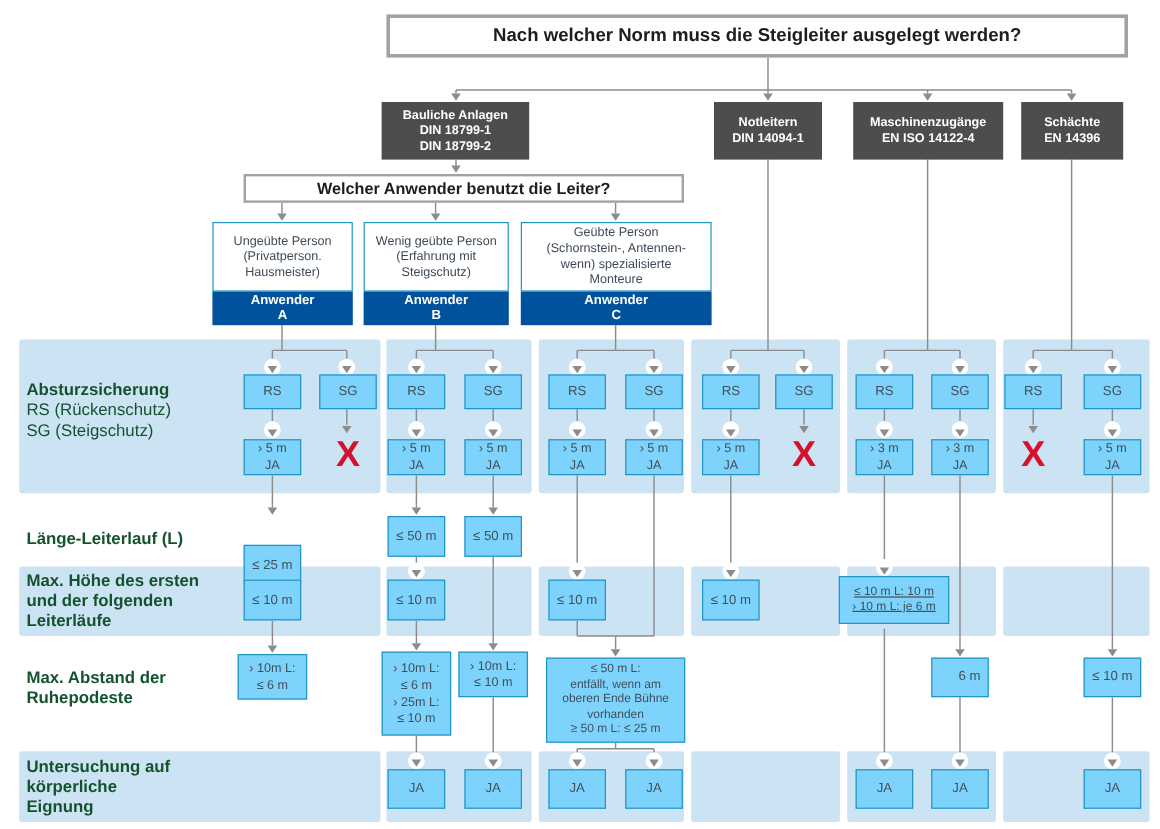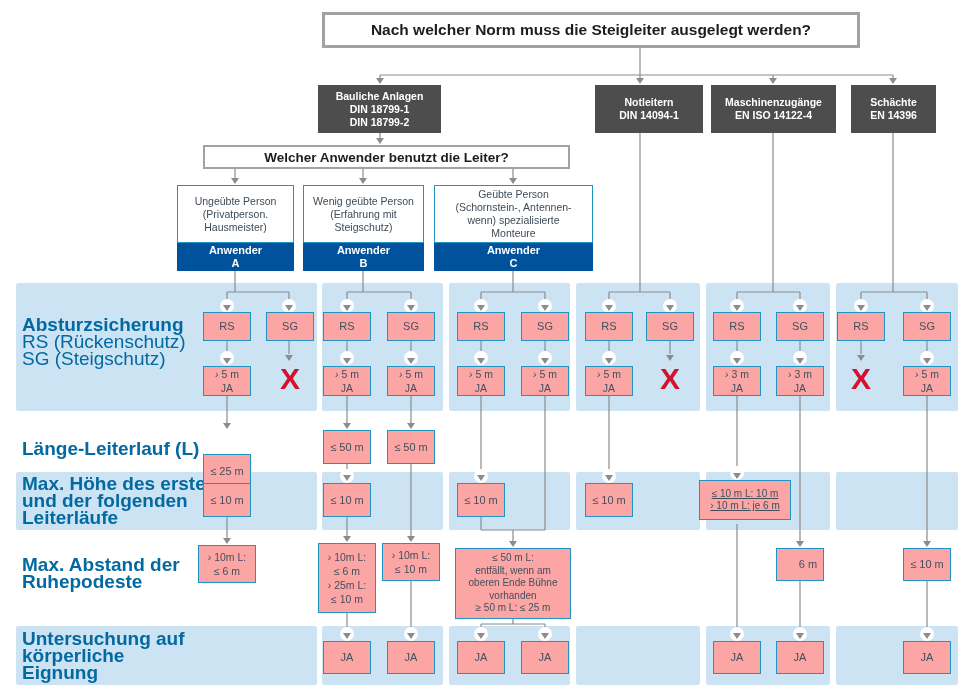--- a/index.html
+++ b/index.html
@@ -1,39 +1,39 @@
 <!DOCTYPE html>
 <html><head>
 <meta charset="utf-8">
 <style>
   html,body{margin:0;padding:0;background:#ffffff;}
   .stage{position:relative;width:967px;height:691px;background:#ffffff;
          font-family:"Liberation Sans", sans-serif;overflow:hidden;}
   .panel{position:absolute;background:#cce3f4;border-radius:2px;z-index:1;}
   svg.wires{position:absolute;left:0;top:0;z-index:2;}
-  .node{position:absolute;box-sizing:border-box;background:#fca5a5;border:1.5px solid #2095c3;
+  .node{position:absolute;box-sizing:border-box;background:#7dd3fc;border:1.5px solid #2095c3;
         color:#41505c;font-size:11px;line-height:13px;display:flex;flex-direction:column;
         align-items:center;justify-content:center;text-align:center;z-index:3;}
   .node span{display:block;}
   .titlebox{position:absolute;box-sizing:border-box;background:#ffffff;border:3px solid #a2a2a2;
         color:#1d1d1b;font-weight:bold;font-size:15.5px;display:flex;align-items:center;
         justify-content:center;text-align:center;z-index:3;}
   .qbox{position:absolute;box-sizing:border-box;background:#ffffff;border:2px solid #a2a2a2;
         color:#1d1d1b;font-weight:bold;font-size:13.5px;display:flex;align-items:center;
         justify-content:center;text-align:center;z-index:3;}
   .dark{position:absolute;box-sizing:border-box;background:#4d4d4d;color:#ffffff;font-weight:bold;
         font-size:10.5px;line-height:13px;display:flex;flex-direction:column;align-items:center;
         justify-content:center;text-align:center;z-index:3;}
   .desc{position:absolute;box-sizing:border-box;background:#ffffff;border:1.5px solid #2095c3;
         color:#3e4b57;font-size:10.5px;line-height:13px;display:flex;flex-direction:column;
         align-items:center;justify-content:center;text-align:center;z-index:3;}
   .hdr{position:absolute;box-sizing:border-box;background:#00529c;color:#ffffff;font-weight:bold;
         font-size:11px;line-height:13px;display:flex;flex-direction:column;align-items:center;
         justify-content:center;text-align:center;z-index:3;}
-  .rowlabel{position:absolute;color:#0369a1;font-size:19px;line-height:17px;z-index:3;}
+  .rowlabel{position:absolute;color:#14532d;font-size:14px;line-height:17px;z-index:3;}
   .rowlabel .b{font-weight:bold;}
   .xmark{position:absolute;width:48px;color:#d6112e;font-weight:bold;font-size:30px;line-height:34px;
         text-align:center;z-index:3;}
   .small{font-size:10.5px;line-height:14px;}
   .tiny{font-size:10px;line-height:12.5px;}
 </style>
 </head>
 <body>
 
 <div class="stage">
@@ -125,30 +125,30 @@
       M223 358h8l-4 6z M343 358h8l-4 6z M407 358h8l-4 6z M477 358h8l-4 6z M541 358h8l-4 6z M605 358h8l-4 6z
       M733 358h8l-4 6z M796 358h8l-4 6z M923 358h8l-4 6z
       M285 355h8l-4 6z M666 355h8l-4 6z M857 355h8l-4 6z
       M223 423h8l-4 6z M343 423h8l-4 6z M407 423h8l-4 6z
       M223 475h8l-4 6z M343 475h8l-4 6z M477 475h8l-4 6z M605 475h8l-4 6z M733 473h8l-4 6z
       M223 538h8l-4 6z M343 536h8l-4 6z M407 536h8l-4 6z
       M509 541h8l-4 6z M796 541h8l-4 6z M923 541h8l-4 6z
       M343 633h8l-4 6z M407 633h8l-4 6z M477 633h8l-4 6z M541 633h8l-4 6z M733 633h8l-4 6z M796 633h8l-4 6z M923 633h8l-4 6z"></path>
   </svg>
 
-  <div class="titlebox" style="left:322px;top:12px;width:538px;height:36px;">
+  <div class="titlebox" style="left:322px;top:12px;width:618px;height:36px;">
     <span>Nach welcher Norm muss die Steigleiter ausgelegt werden?</span>
   </div>
 
   <div class="dark" style="left:318px;top:85px;width:123px;height:48px;">
     <span>Bauliche Anlagen</span>
     <span>DIN 18799-1</span>
     <span>DIN 18799-2</span>
   </div>
-  <div class="dark" style="left:595px;top:85px;width:108px;height:48px;">
+  <div class="dark" style="left:595px;top:85px;width:90px;height:48px;">
     <span>Notleitern</span>
     <span>DIN 14094-1</span>
   </div>
   <div class="dark" style="left:711px;top:85px;width:125px;height:48px;">
     <span>Maschinenzugänge</span>
     <span>EN ISO 14122-4</span>
   </div>
   <div class="dark" style="left:851px;top:85px;width:85px;height:48px;">
     <span>Schächte</span>
     <span>EN 14396</span>

